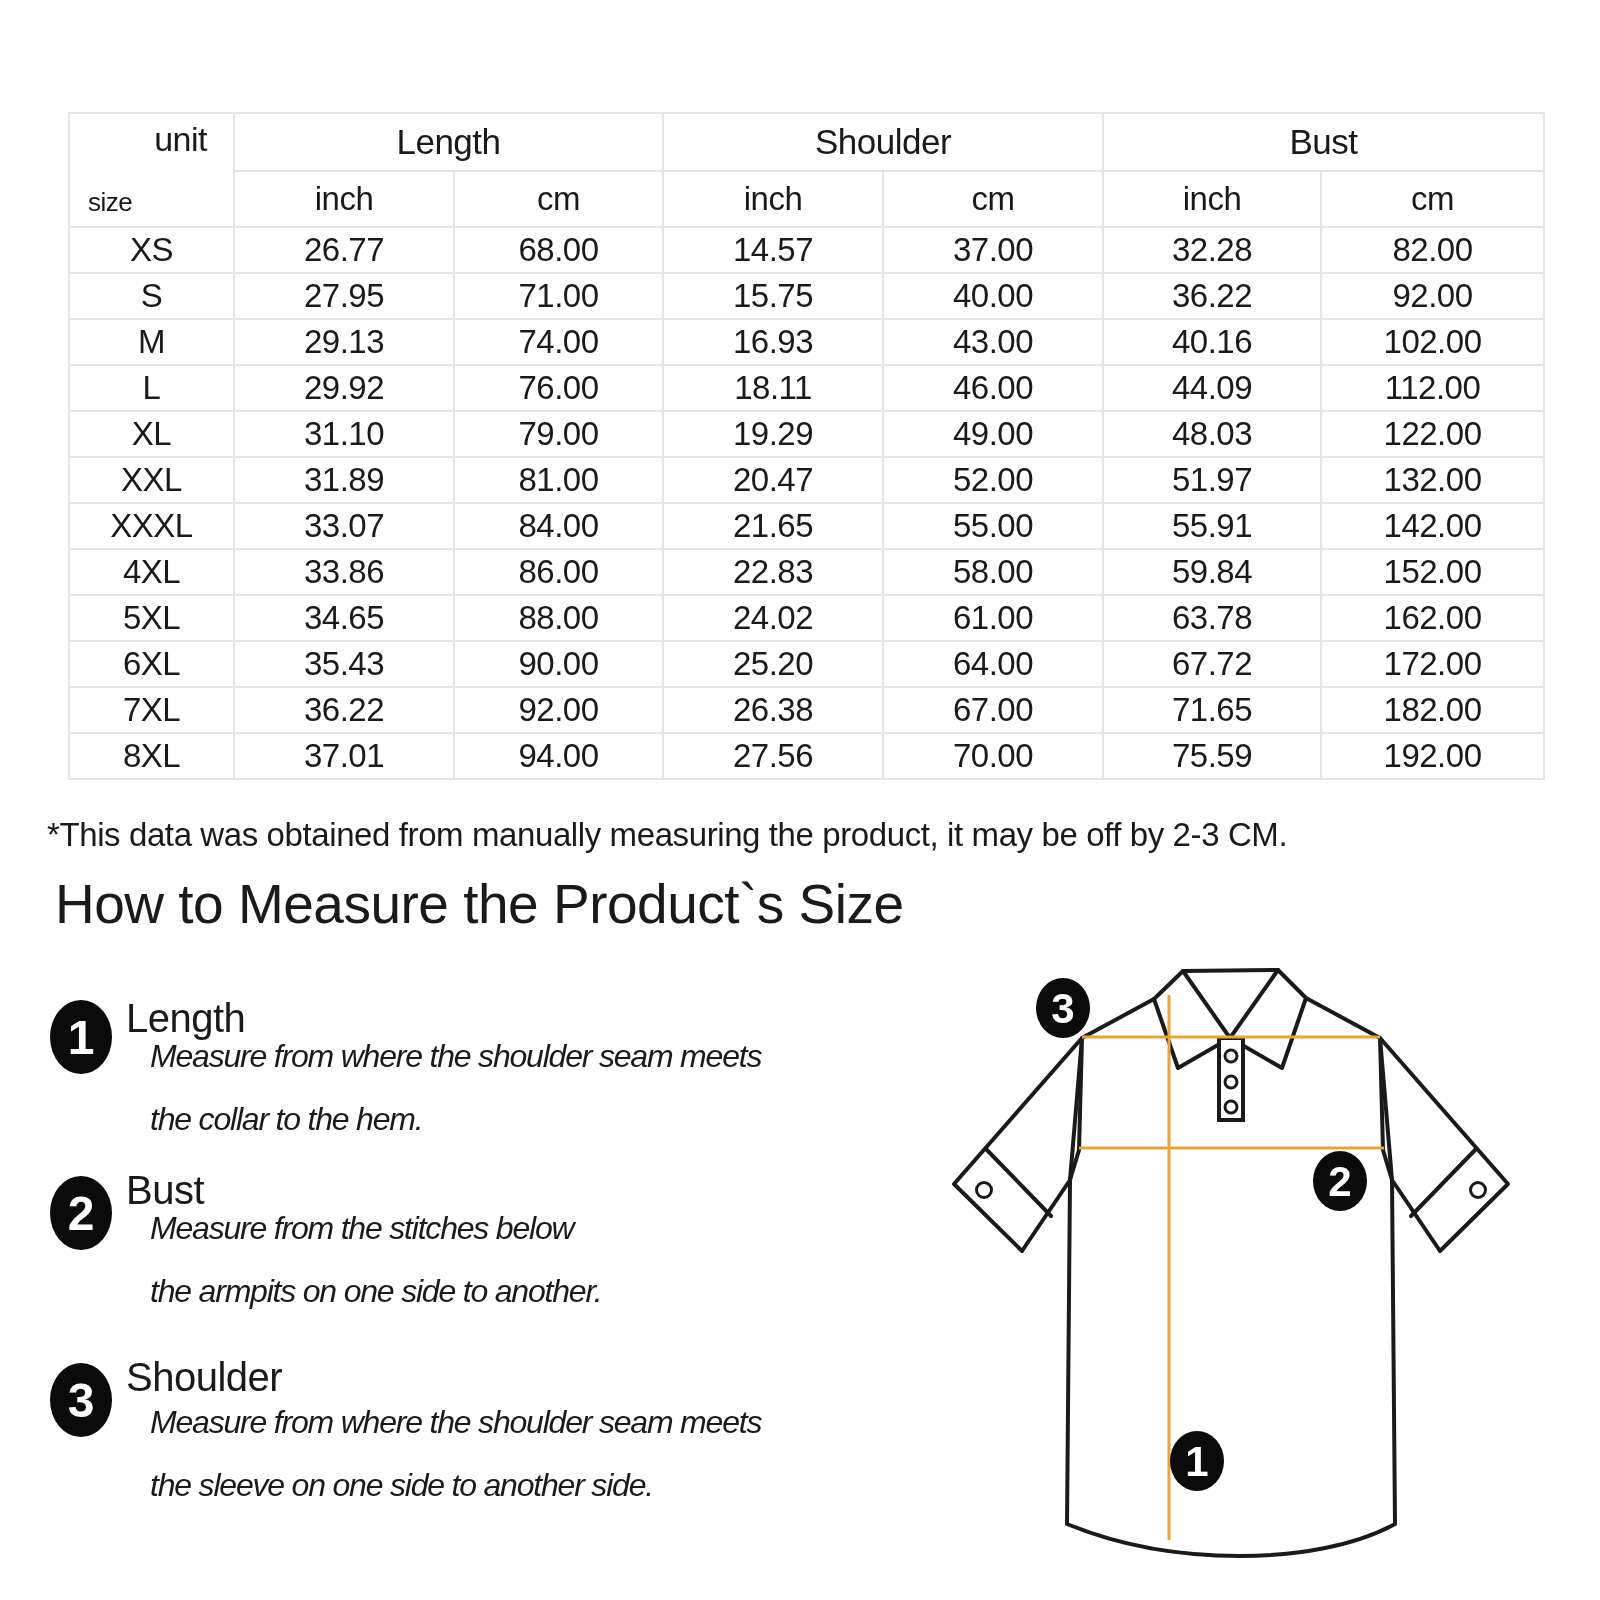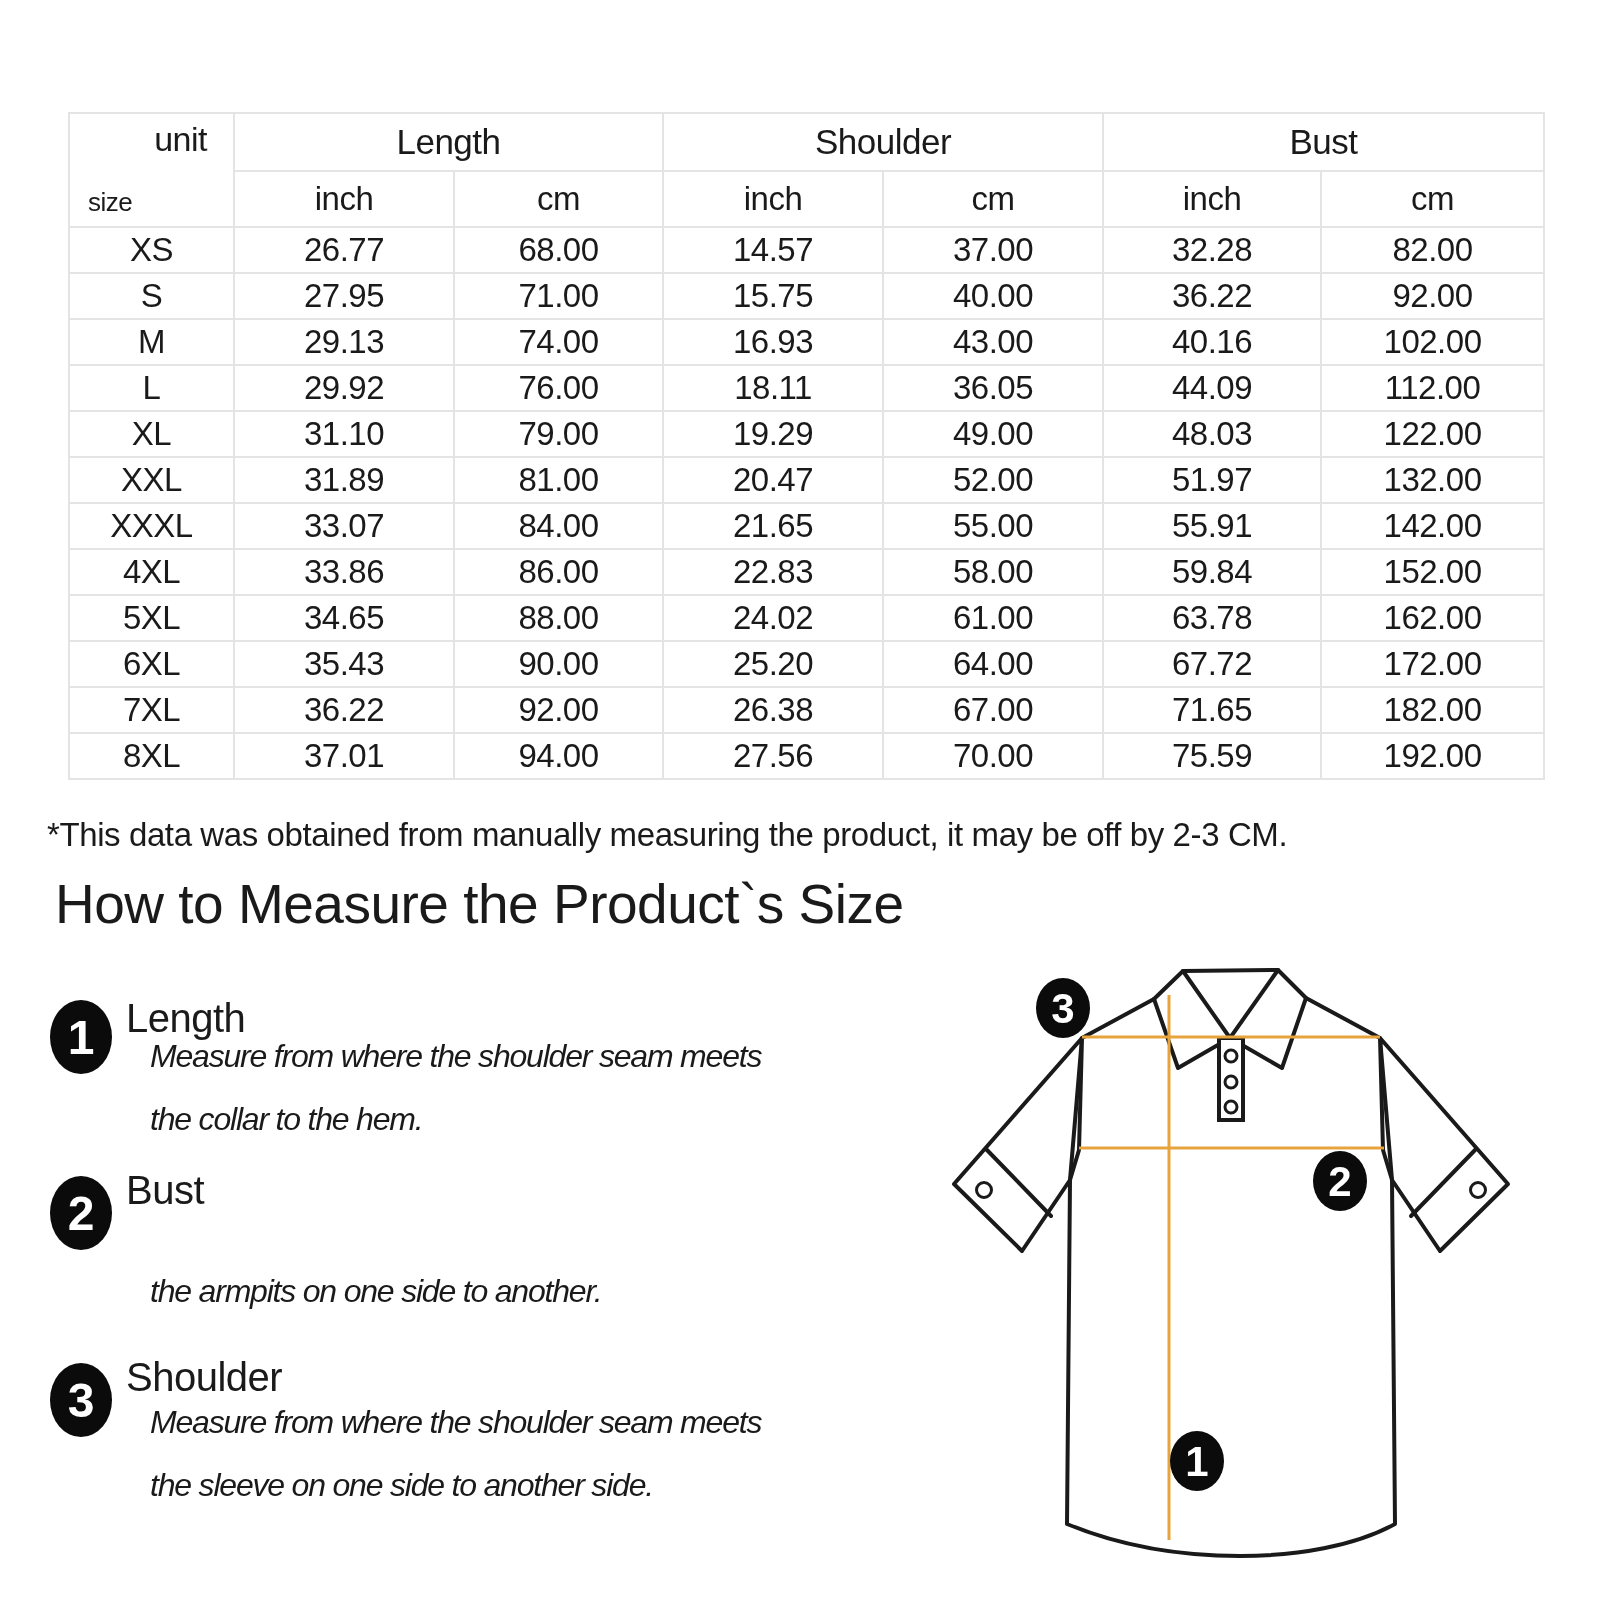--- a/index.html
+++ b/index.html
@@ -128,21 +128,21 @@
         <td>16.93</td>
         <td>43.00</td>
         <td>40.16</td>
         <td>102.00</td>
       </tr>
       <tr>
         <td>L</td>
         <td>29.92</td>
         <td>76.00</td>
         <td>18.11</td>
-        <td>36.05</td>
+        <td>46.00</td>
         <td>44.09</td>
         <td>112.00</td>
       </tr>
       <tr>
         <td>XL</td>
         <td>31.10</td>
         <td>79.00</td>
         <td>19.29</td>
         <td>49.00</td>
         <td>48.03</td>
@@ -217,20 +217,21 @@
   <div class="note">*This data was obtained from manually measuring the product, it may be off by 2-3 CM.</div>
   <h1 class="heading">How to Measure the Product`s Size</h1>
 
   <div class="badge" style="top:1000px">1</div>
   <div class="ilabel" style="top:995px">Length</div>
   <div class="iline" style="top:1033px">Measure from where the shoulder seam meets</div>
   <div class="iline" style="top:1096px">the collar to the hem.</div>
 
   <div class="badge" style="top:1176px">2</div>
   <div class="ilabel" style="top:1167px">Bust</div>
+  <div class="iline" style="top:1205px">Measure from the stitches below</div>
   <div class="iline" style="top:1268px">the armpits on one side to another.</div>
 
   <div class="badge" style="top:1363px">3</div>
   <div class="ilabel" style="top:1354px">Shoulder</div>
   <div class="iline" style="top:1399px">Measure from where the shoulder seam meets</div>
   <div class="iline" style="top:1462px">the sleeve on one side to another side.</div>
 
   <svg class="diagram" viewBox="0 0 625 665">
 
     <g>

